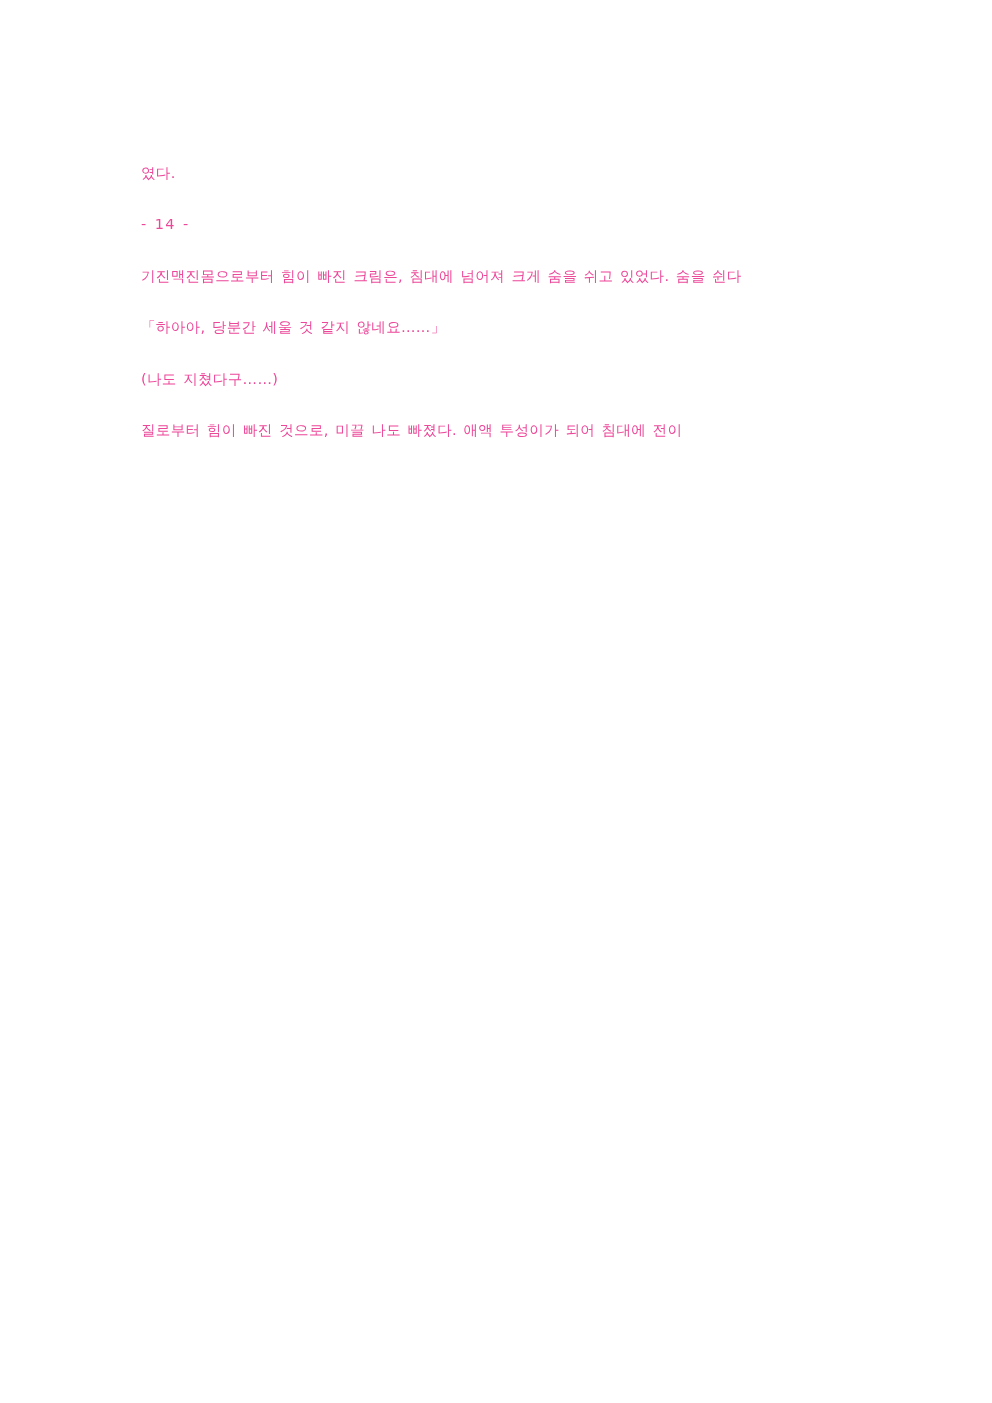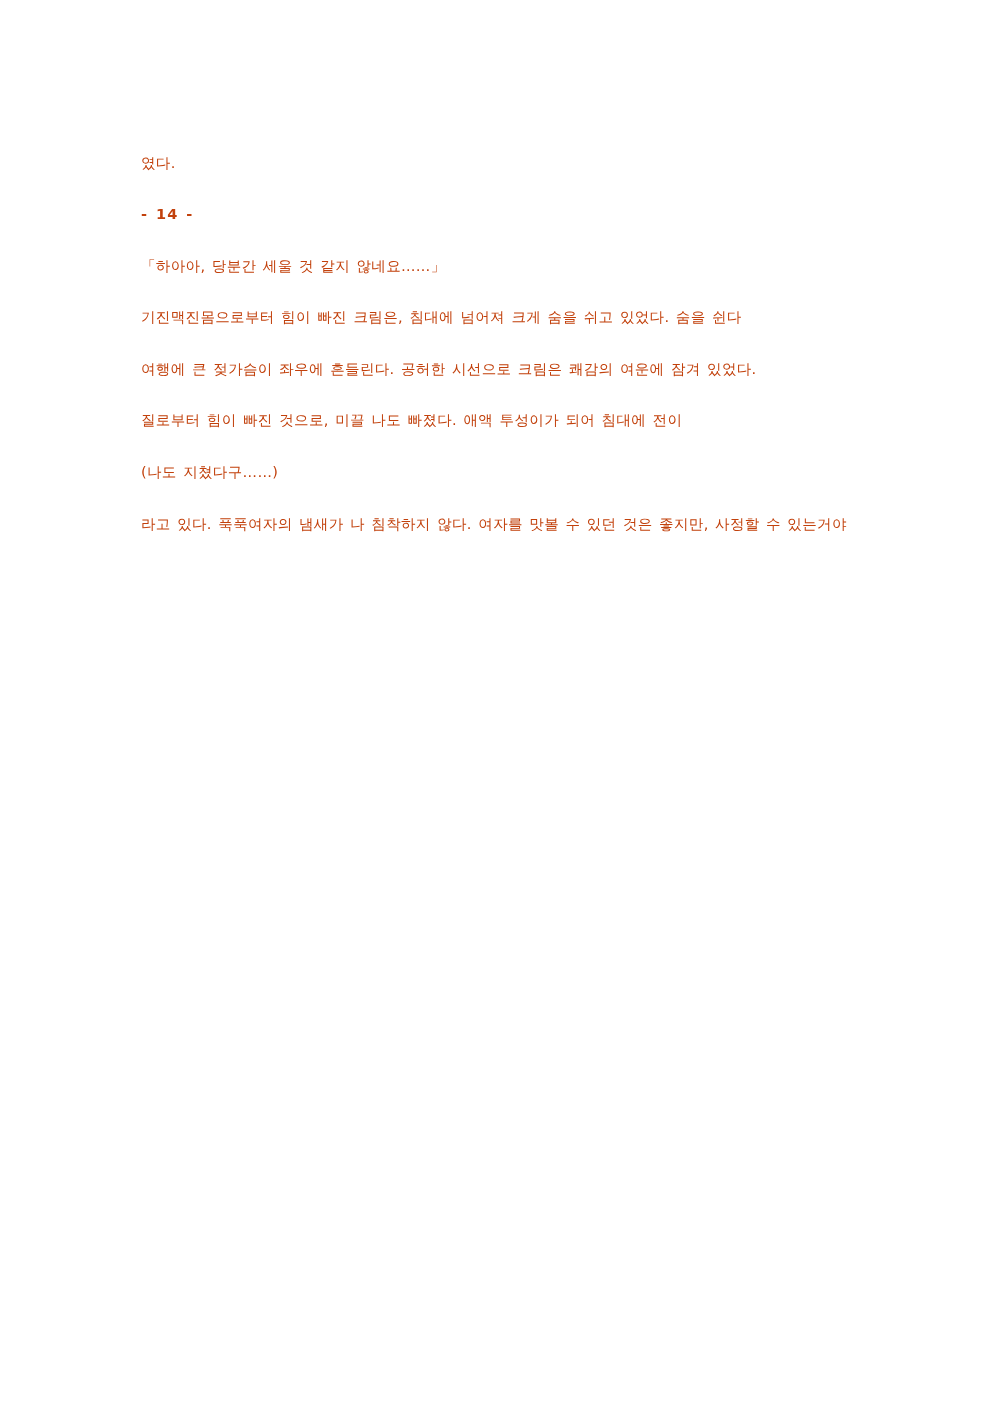--- a/index.html
+++ b/index.html
@@ -24,42 +24,39 @@
   .content {
     position: absolute;
     left: 141px;
     top: 152px;
     width: 720px;
   }
   .para {
     font-size: 14.5px;
     line-height: 1.62;
     letter-spacing: 0.35px;
-    margin: 0 0 28px 0;
-    color: #c2410c;
+    margin: 10px 0 28px 0;
+    color: #ec4899;
     word-spacing: 1.5px;
     text-align: left;
   }
   .para.page-marker {
     letter-spacing: 1.2px;
-    font-weight: bold;
   }
   .para.wide-block {
     width: 740px;
     margin-bottom: 30px;
     line-height: 1.68;
   }
 </style>
 </head>
 <body>
 
 <div class="page">
   <div class="content">
     <p class="para">였다.</p>
     <p class="para page-marker">-  14  -</p>
+    <p class="para">기진맥진몸으로부터 힘이 빠진 크림은, 침대에 넘어져 크게 숨을 쉬고 있었다. 숨을 쉰다</p>
     <p class="para">「하아아, 당분간 세울 것 같지 않네요……」</p>
-    <p class="para">기진맥진몸으로부터 힘이 빠진 크림은, 침대에 넘어져 크게 숨을 쉬고 있었다. 숨을 쉰다</p>
-    <p class="para">여행에 큰 젖가슴이 좌우에 흔들린다. 공허한 시선으로 크림은 쾌감의 여운에 잠겨 있었다.</p>
+    <p class="para">(나도 지쳤다구……)</p>
     <p class="para">질로부터 힘이 빠진 것으로, 미끌 나도 빠졌다. 애액 투성이가 되어 침대에 전이</p>
-    <p class="para">(나도 지쳤다구……)</p>
-    <p class="para wide-block">라고 있다. 푹푹여자의 냄새가 나 침착하지 않다. 여자를 맛볼 수 있던 것은 좋지만, 사정할 수 있는거야</p>
   </div>
 </div>
 
 </body></html>

